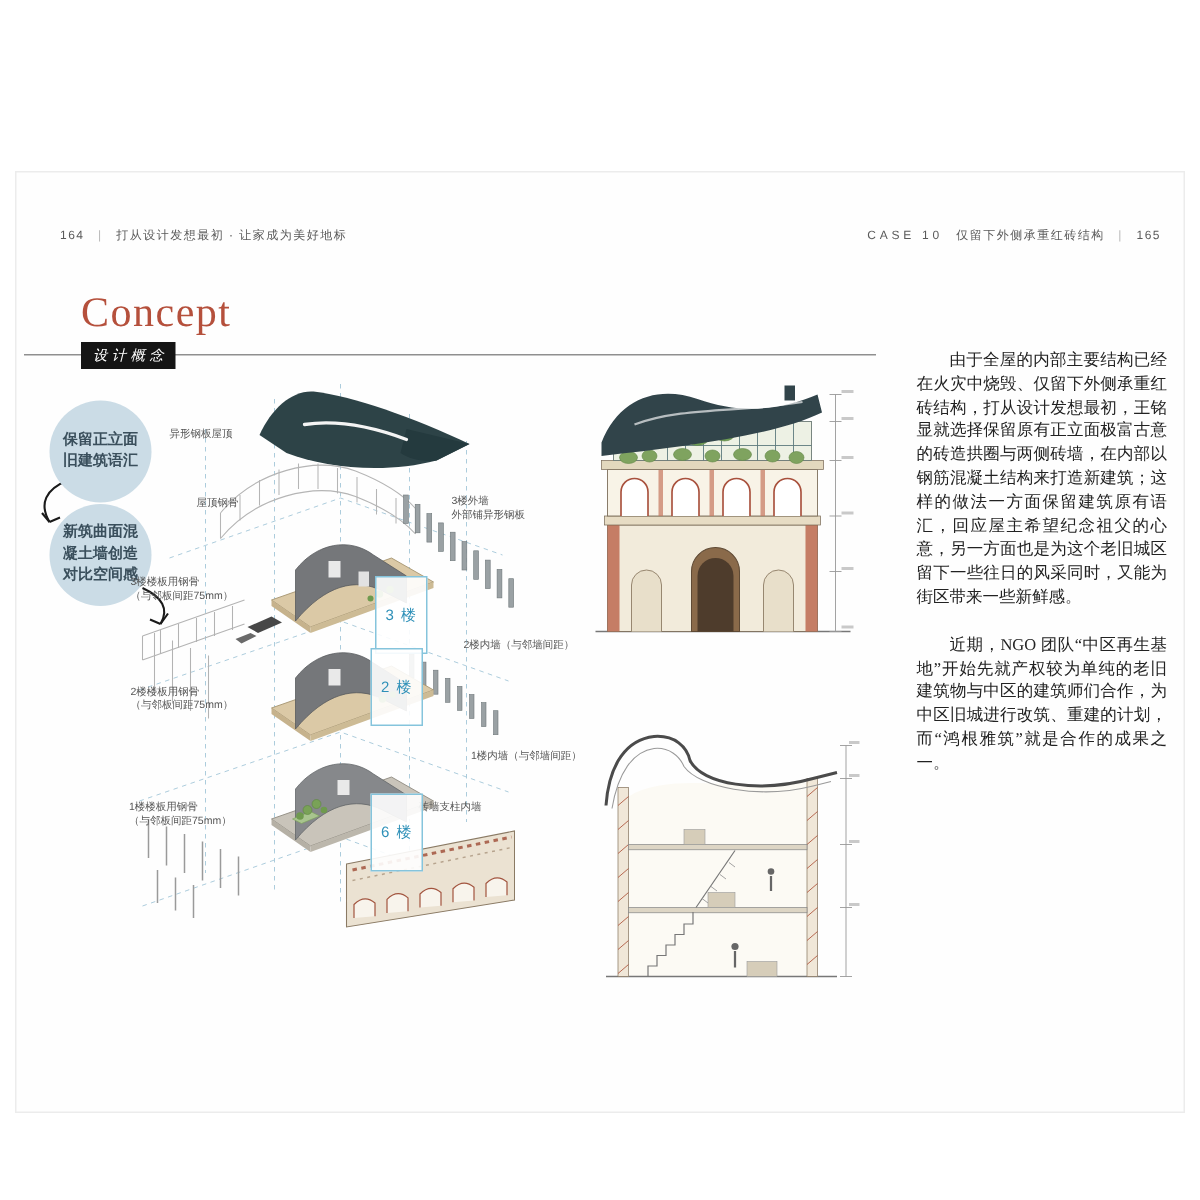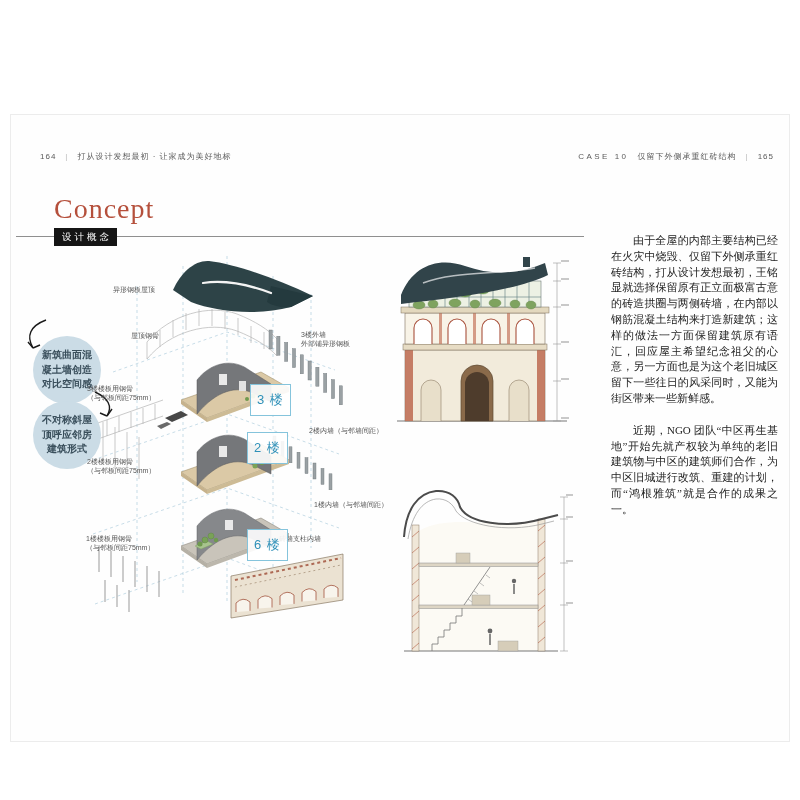--- a/index.html
+++ b/index.html
@@ -12,34 +12,34 @@
        display:flex;align-items:center;gap:9px;white-space:nowrap;}
   .hdr .div{color:#b9b9b9;}
   .hdr-left{left:40px;}
   .hdr-right{right:26px;margin-left:30px;}
   .hdr-right .case{letter-spacing:2.5px;}
   
   .concept-title{position:absolute;left:54px;top:193px;font-family:"Liberation Serif",serif;
                  font-size:28px;color:#b5503c;letter-spacing:1px;text-align:center;}
   .rule{position:absolute;left:16px;top:236px;width:568px;height:1px;background:#8f8f8f;}
   .badge{position:absolute;left:54px;top:228px;background:#151515;color:#ffffff;
-         font-size:9.5px;letter-spacing:3px;padding:2.5px 5px 2.5px 8px;z-index:4;}
+         font-size:9.5px;letter-spacing:3px;padding:2.5px 5px 2.5px 8px;z-index:4;font-style:italic;}
   
   .bubble{position:absolute;left:33px;width:68px;height:68px;border-radius:50%;
           background:#cbdce6;color:#3a4f5c;font-size:10px;line-height:14.5px;font-weight:bold;
           display:flex;align-items:center;justify-content:center;text-align:center;
           padding:5px;box-sizing:border-box;z-index:3;}
   .bub1{top:267px;}.bub2{top:336px;}.bub3{top:401px;}
   .flow-arrow{position:absolute;z-index:2;}
   
   .lbl{position:absolute;font-size:7px;line-height:8.5px;color:#555555;white-space:nowrap;z-index:5;}
   .lbl span{display:block;}
-  .fbadge{position:absolute;font-size:13px;letter-spacing:1px;color:#2e90b8;
+  .fbadge{position:absolute;font-size:10px;letter-spacing:1px;color:#2e90b8;
           border:1px solid #85c4dc;background:rgba(255,255,255,0.9);
-          padding:6px 6px;z-index:5;}
+          padding:18px 6px;z-index:5;}
   
   .drawing{position:absolute;}
   
   .article{position:absolute;left:611px;top:233px;width:167px;}
   .article h3{margin:0 0 13px 0;font-size:13px;font-weight:bold;color:#141414;letter-spacing:0.5px;}
   .article p{margin:0 0 16px 0;font-size:11px;line-height:15.8px;color:#222222;
              text-align:justify;text-indent:2em;font-family:"Liberation Serif",serif;}
 </style>
 </head>
 <body>
@@ -56,22 +56,22 @@
     <span class="case">CASE 10</span>
     <span>仅留下外侧承重红砖结构</span>
     <span class="div">|</span>
     <span>165</span>
   </div>
 
   <div class="concept-title">Concept</div>
   <div class="rule"></div>
   <div class="badge">设计概念</div>
 
+  <div class="bubble bub1">保留正立面旧建筑语汇</div>
   <div class="bubble bub2">新筑曲面混凝土墙创造对比空间感</div>
-  <div class="bubble bub3">不对称斜屋顶呼应邻房建筑形式</div>
   <svg class="flow-arrow" style="left:24px;top:318px" width="26" height="34" viewBox="0 0 26 34">
     <path d="M22,2 C6,8 2,18 9,30" fill="none" stroke="#1a1a1a" stroke-width="1.4"></path>
     <path d="M9,30 l-5,-6 M9,30 l7,-3" fill="none" stroke="#1a1a1a" stroke-width="1.4"></path>
   </svg>
   <svg class="flow-arrow" style="left:92px;top:390px" width="26" height="30" viewBox="0 0 26 30">
     <path d="M3,2 C16,8 21,16 15,26" fill="none" stroke="#1a1a1a" stroke-width="1.4"></path>
     <path d="M15,26 l-7,-3 M15,26 l5,-7" fill="none" stroke="#1a1a1a" stroke-width="1.4"></path>
   </svg>
 
   <svg class="drawing" style="left:85px;top:250px" width="262" height="372" viewBox="0 0 262 372">

